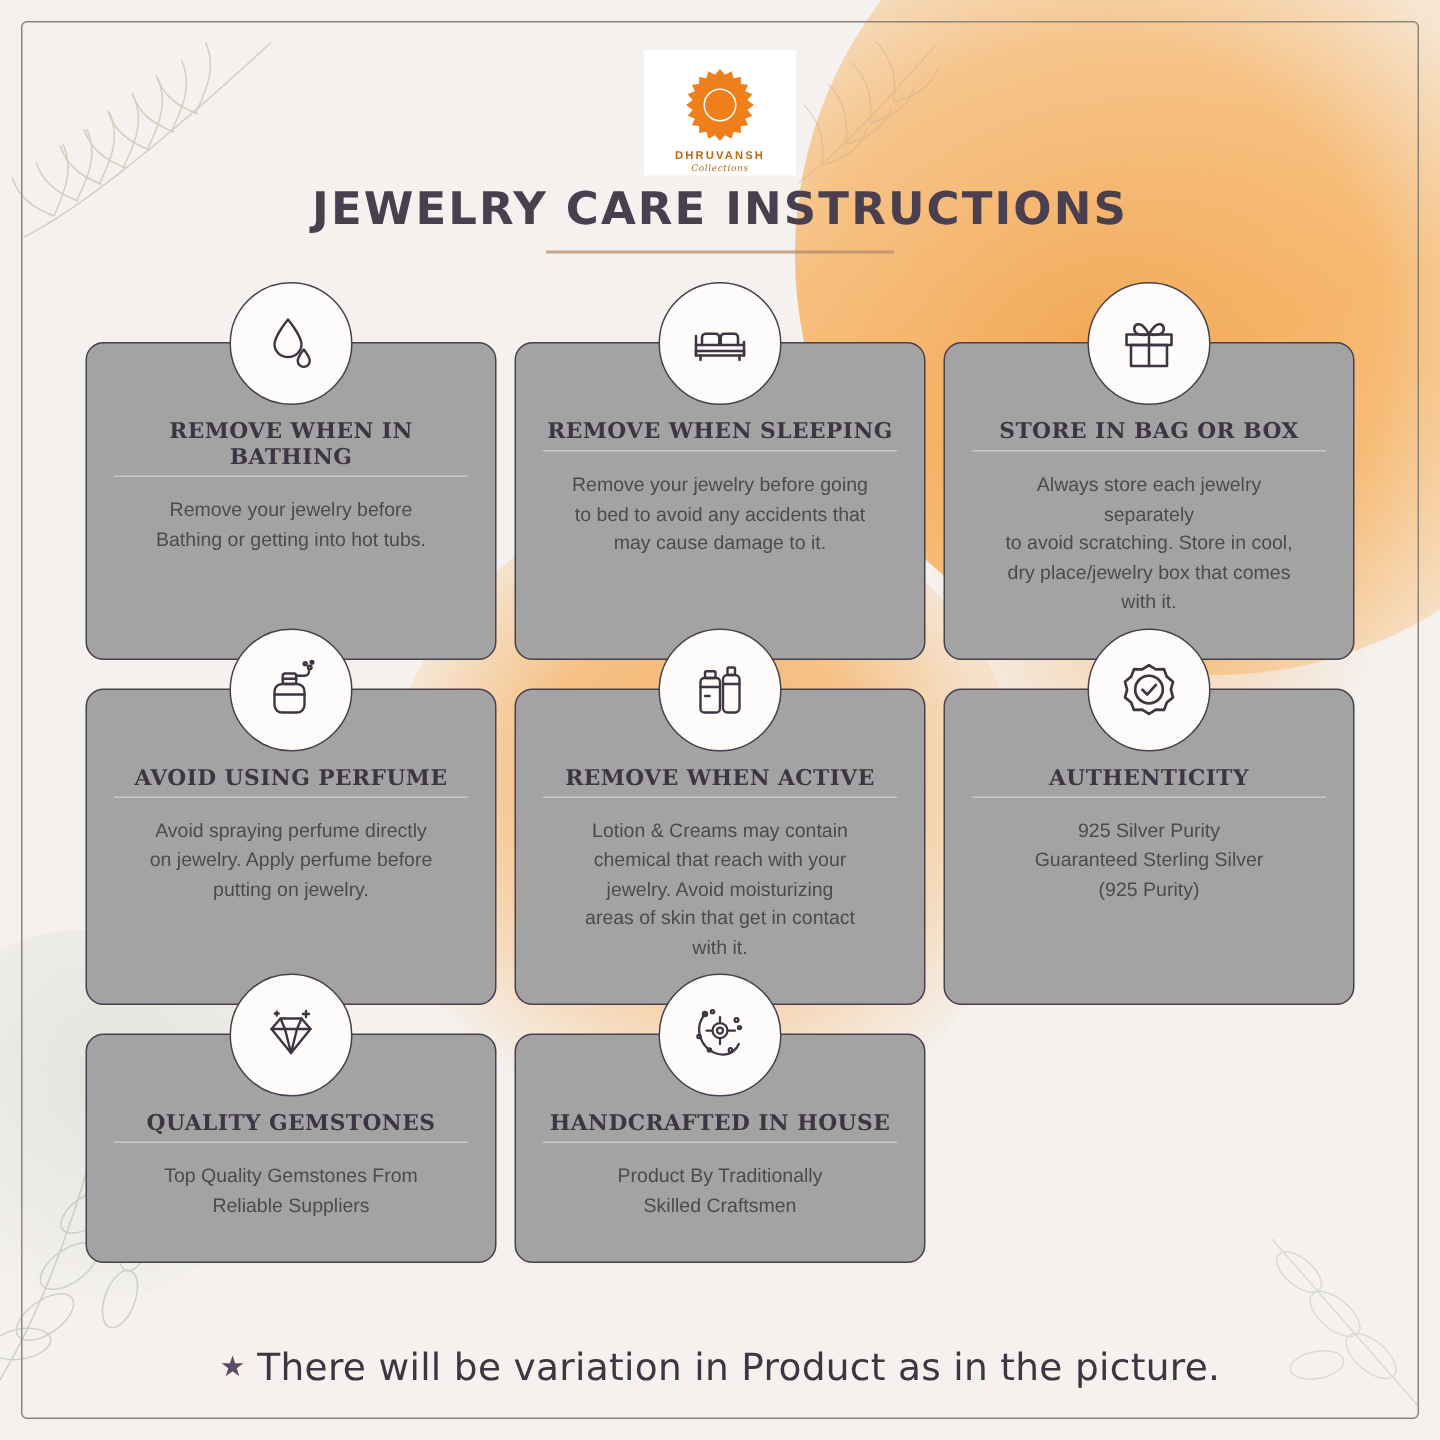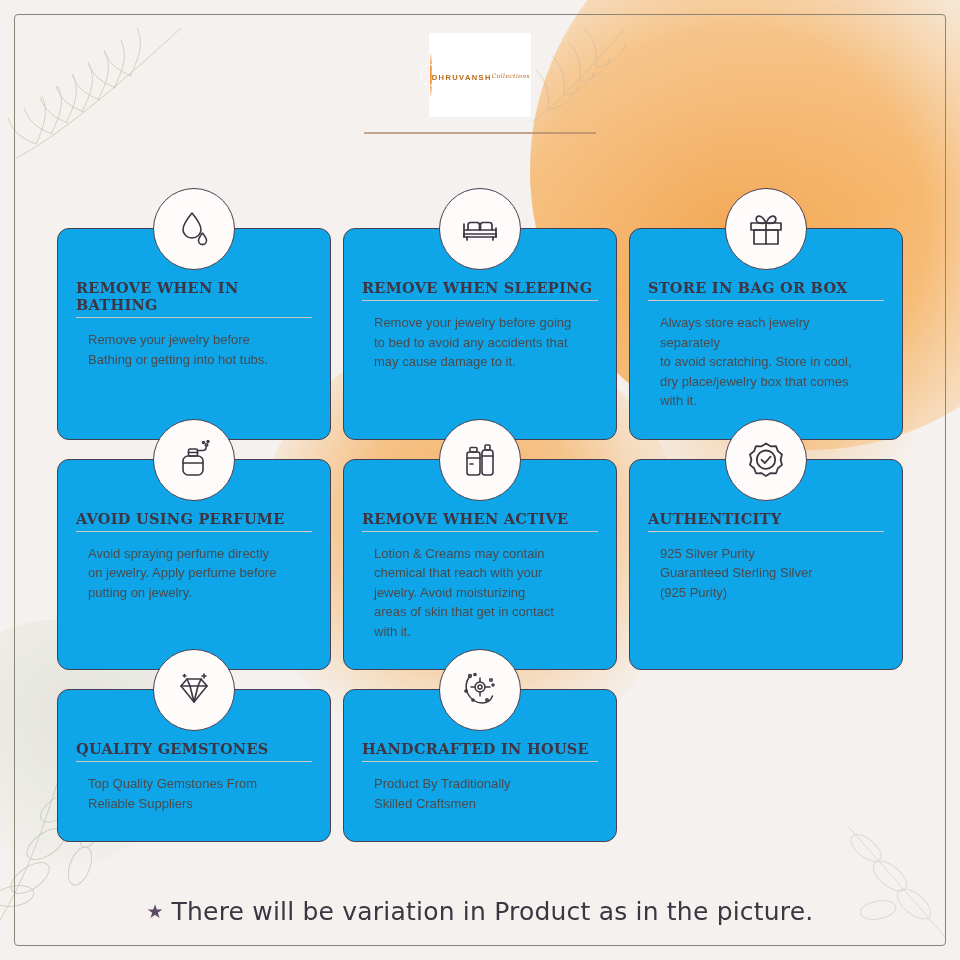--- a/index.html
+++ b/index.html
@@ -81,21 +81,21 @@
   
   .logo-box {
     position: absolute;
     left: 50%;
     transform: translateX(-50%);
     top: 34px;
     width: 100px;
     height: 82px;
     background: #ffffff;
     display: flex;
-    flex-direction: row;
+    flex-direction: column;
     align-items: center;
     justify-content: flex-end;
     box-shadow: 0 0 0 1px rgba(255,255,255,.9);
   }
   .logo-burst {
     width: 48px; height: 48px;
     position: relative;
   }
   .logo-burst .sun {
     position: absolute; inset: 0;
@@ -162,26 +162,26 @@
     left: 57px;
     top: 228px;
     width: 846px;
     display: grid;
     grid-template-columns: repeat(3, 274px);
     grid-column-gap: 12px;
     grid-row-gap: 19px;
   }
   .card {
     position: relative;
-    background: #0ea5e9;
+    background: #a3a3a3;
     border: 1px solid #4a3f4e;
     border-radius: 12px;
     padding: 50px 18px 16px;
     box-sizing: border-box;
-    text-align: left;
+    text-align: center;
   }
 
   .icon-circle {
     position: absolute;
     top: -41px;
     left: 50%;
     transform: translateX(-50%);
     width: 80px;
     height: 80px;
     border-radius: 50%;
@@ -308,20 +308,21 @@
   <div class="logo-box">
     <div class="logo-burst">
       <div class="sun"></div>
       <div class="inner"></div>
     </div>
     <div class="logo-name">DHRUVANSH</div>
     <div class="logo-sub">Collections</div>
   </div>
 
   <div class="title-wrap">
+    <h1 class="title">JEWELRY CARE INSTRUCTIONS</h1>
     <div class="title-rule"></div>
   </div>
 
   <div class="grid">
 
     <div class="card row-1">
       <div class="icon-circle">
         <svg width="44" height="44" viewBox="0 0 44 44">
           <g fill="none" stroke="#3e3542" stroke-width="1.6" stroke-linejoin="round" stroke-linecap="round">
             <path d="M20 6 C20 6 11 17 11 22.5 C11 27.2 15 31 20 31 C25 31 29 27.2 29 22.5 C29 17 20 6 20 6 Z"></path>

